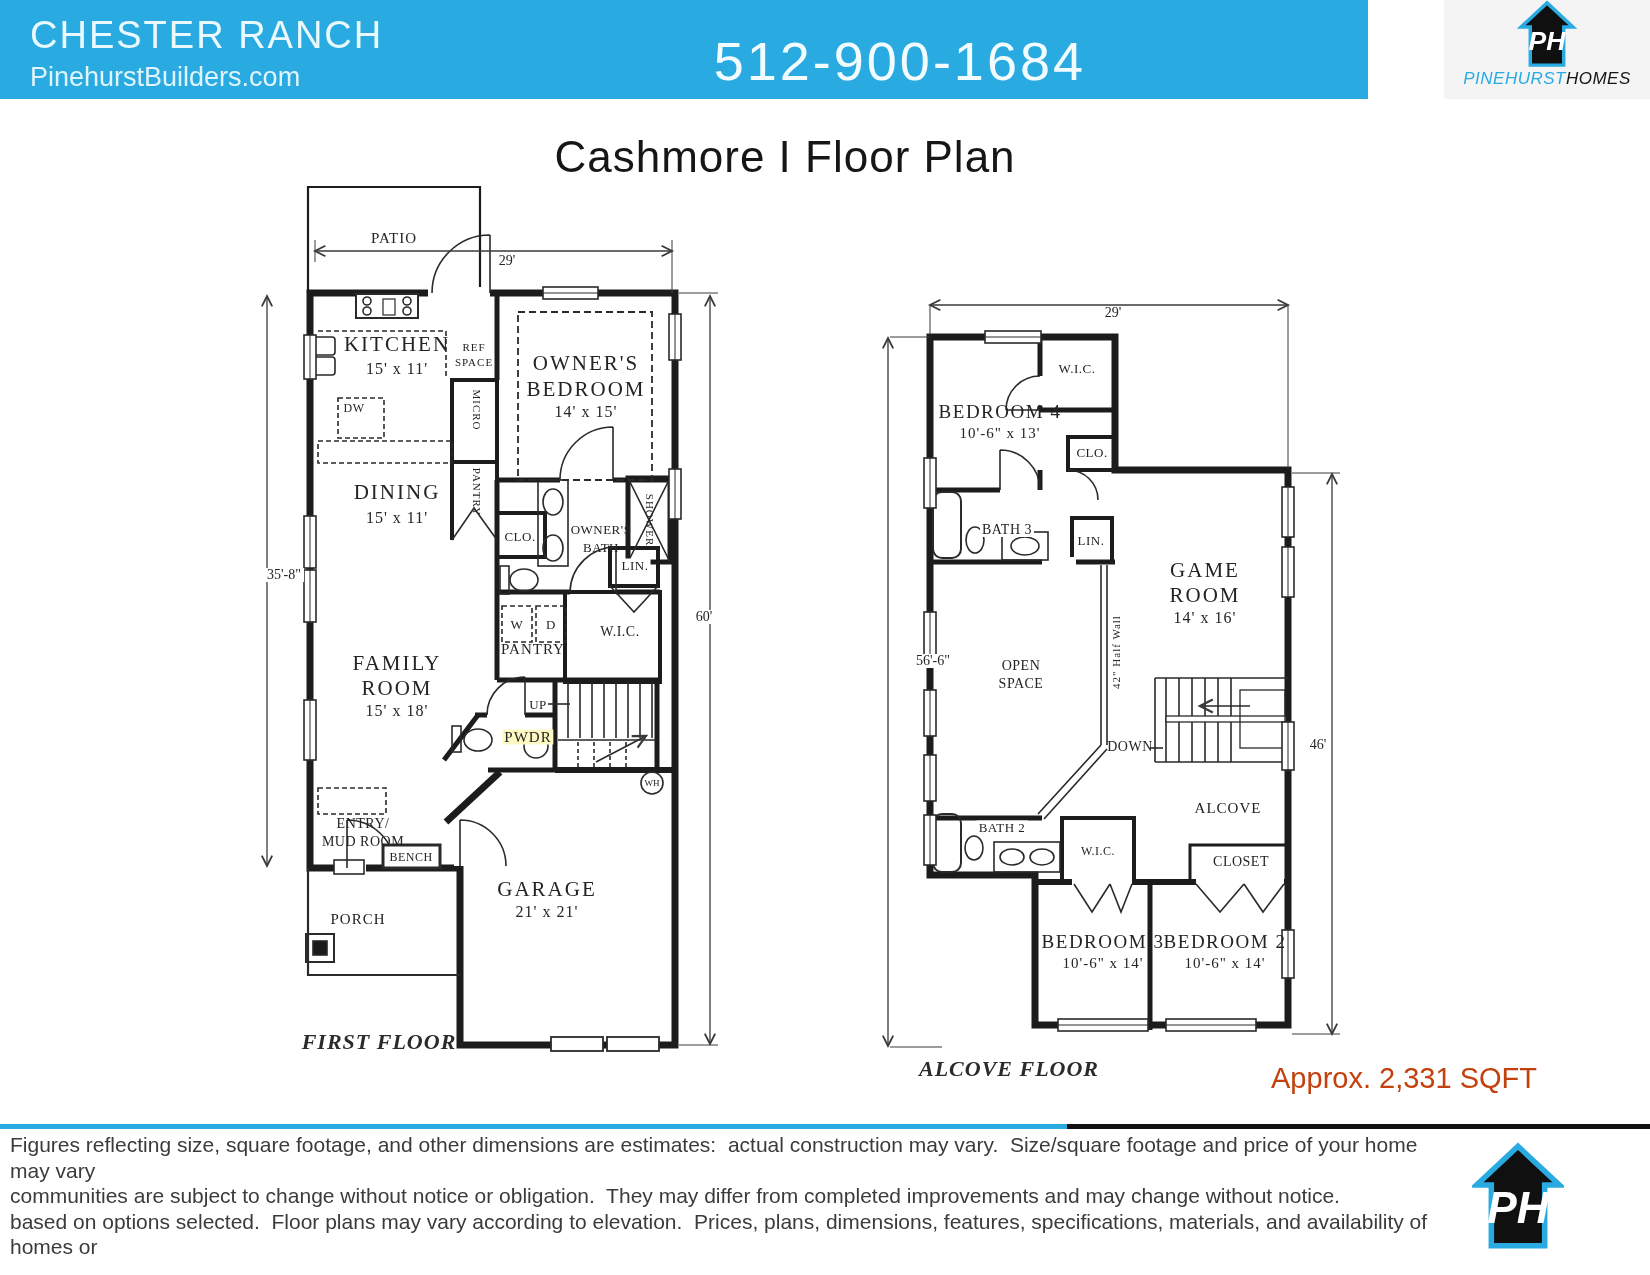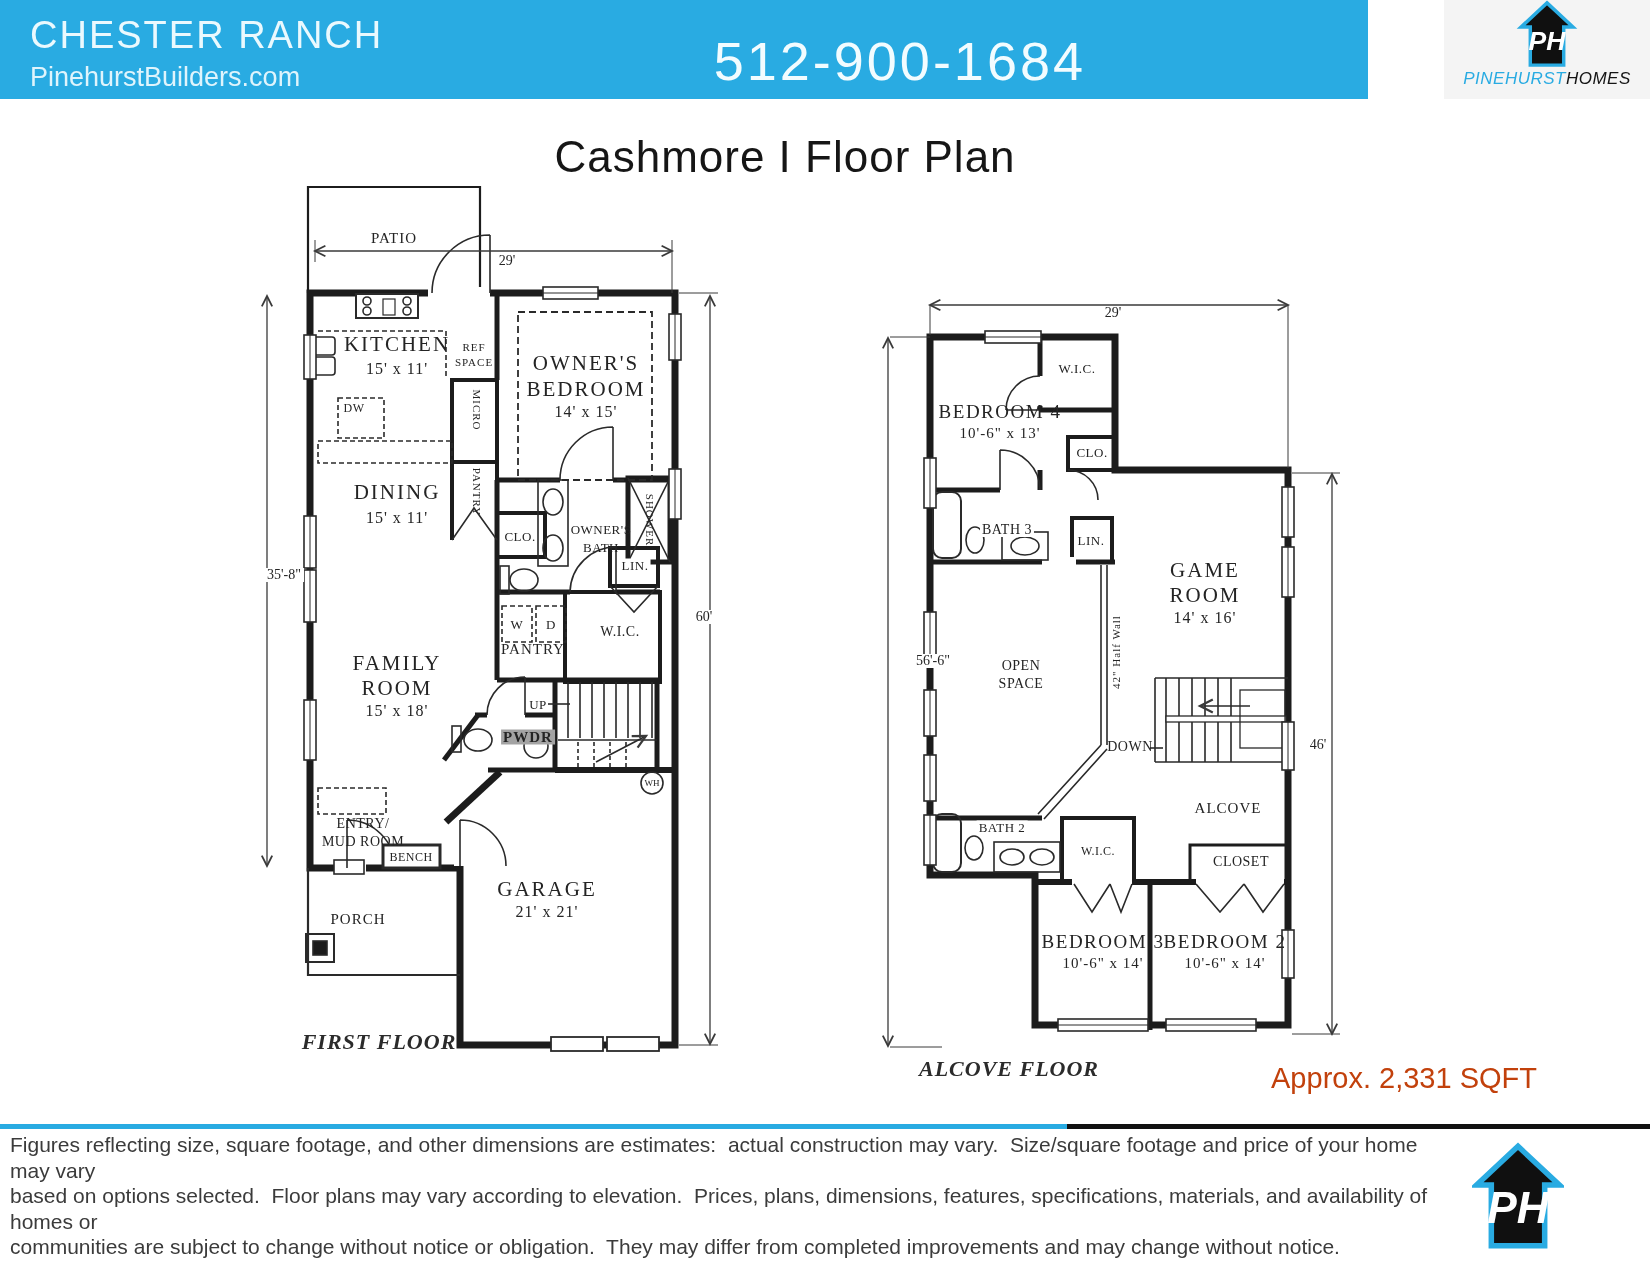--- a/index.html
+++ b/index.html
@@ -288,21 +288,21 @@
   <div class="lbl r13" style="left:517px;top:624px;">W</div>
   <div class="lbl r13" style="left:551px;top:624px;">D</div>
   <div class="lbl r15" style="left:533px;top:649px;">PANTRY</div>
   <div class="lbl r14" style="left:620px;top:632px;">W.I.C.</div>
 
   <div class="lbl r21" style="left:397px;top:663px;">FAMILY</div>
   <div class="lbl r21" style="left:397px;top:688px;">ROOM</div>
   <div class="lbl r16" style="left:397px;top:711px;">15' x 18'</div>
 
   <div class="lbl r13" style="left:538px;top:704px;text-align:center;">UP</div>
-  <div class="lbl r15" style="left:528px;top:737px;background:#a3a3a3;padding:0 2px;font-weight:bold;">PWDR</div>
+  <div class="lbl r15" style="left:528px;top:737px;background:#fef9c3;padding:0 2px;">PWDR</div>
   <div class="lbl r9" style="left:652px;top:783px;">WH</div>
 
   <div class="lbl r14" style="left:363px;top:824px;">ENTRY/</div>
   <div class="lbl r14" style="left:363px;top:842px;">MUD ROOM</div>
   <div class="lbl r12" style="left:411px;top:857px;">BENCH</div>
   <div class="lbl r15" style="left:358px;top:919px;">PORCH</div>
 
   <div class="lbl r21" style="left:547px;top:889px;">GARAGE</div>
   <div class="lbl r16" style="left:547px;top:912px;">21' x 21'</div>
 
@@ -340,22 +340,22 @@
 
   <div class="lbl floor-caption" style="left:1009px;top:1069px;">ALCOVE FLOOR</div>
 
   <div id="sqft-note">Approx. 2,331 SQFT</div>
 
   <div id="rule-accent"></div>
   <div id="rule-dark"></div>
 
   <div id="disclaimer">
     <div>Figures reflecting size, square footage, and other dimensions are estimates:  actual construction may vary.  Size/square footage and price of your home may vary</div>
+    <div>communities are subject to change without notice or obligation.  They may differ from completed improvements and may change without notice.</div>
     <div>based on options selected.  Floor plans may vary according to elevation.  Prices, plans, dimensions, features, specifications, materials, and availability of homes or</div>
-    <div>communities are subject to change without notice or obligation.  They may differ from completed improvements and may change without notice.</div>
   </div>
 
   <div id="footer-logo">
     <svg width="92" height="112" viewBox="0 0 100 118">
       <path d="M50 5 L95 47 L79 47 L79 113 L21 113 L21 47 L5 47 Z" fill="#101010" stroke="#29ABE2" stroke-width="6" stroke-linejoin="miter"></path>
       <text x="50" y="88" text-anchor="middle" font-family="Liberation Sans, sans-serif" font-size="48" font-weight="bold" font-style="italic" fill="#ffffff">PH</text>
     </svg>
   </div>
 
 </div>

